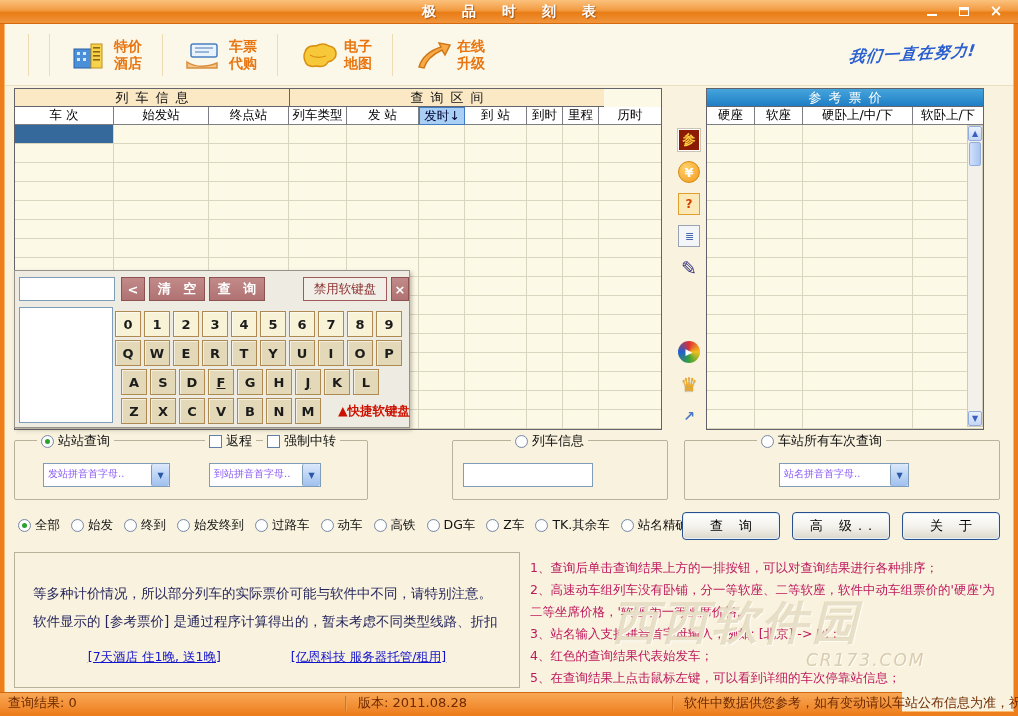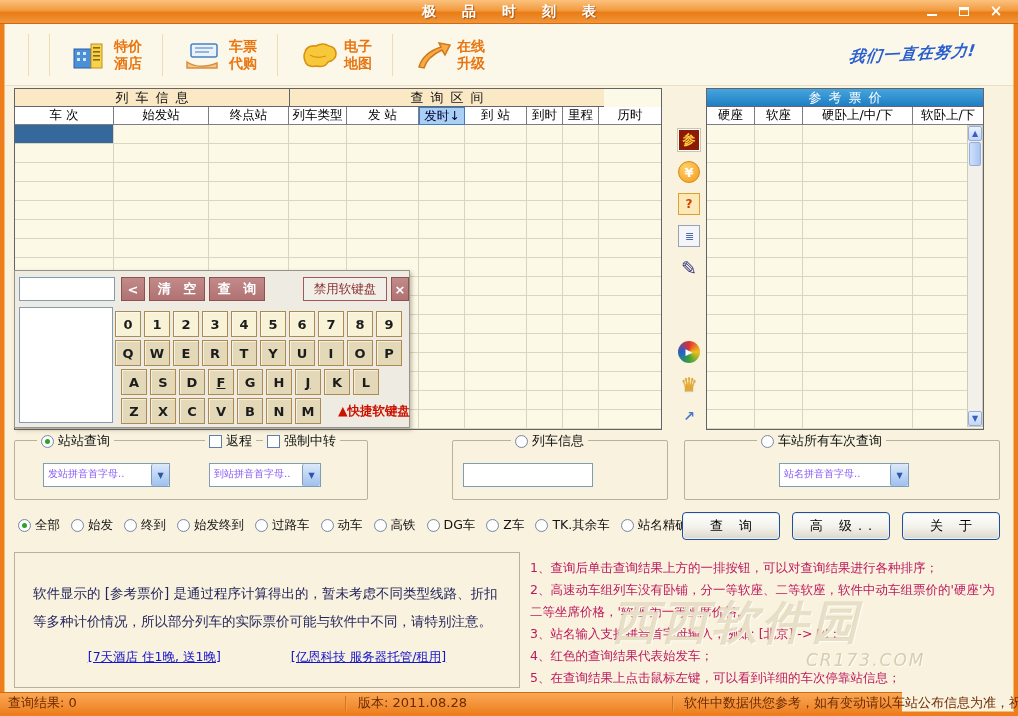--- a/index.html
+++ b/index.html
@@ -677,22 +677,22 @@
         <span class="radio"></span>
         <span>站名精确匹配</span>
       </label>
     </div>
   <div class="xpbtn" style="left:682px">查  询</div>
   <div class="xpbtn" style="left:792px">高 级..</div>
   <div class="xpbtn" style="left:902px">关  于</div>
 
   <div class="ibox">
     <div class="notice">
+      <div>等多种计价情况，所以部分列车的实际票价可能与软件中不同，请特别注意。</div>
       <div>软件显示的 [参考票价] 是通过程序计算得出的，暂未考虑不同类型线路、折扣</div>
-      <div>等多种计价情况，所以部分列车的实际票价可能与软件中不同，请特别注意。</div>
     </div>
     <div class="linkrow">
       <a>[7天酒店  住1晚, 送1晚]</a>
       <a>[亿恩科技  服务器托管/租用]</a>
     </div>
   </div>
   <div class="tips">
       <div class="tip">1、查询后单击查询结果上方的一排按钮，可以对查询结果进行各种排序；</div>
       <div class="tip">2、高速动车组列车没有卧铺，分一等软座、二等软座，软件中动车组票价的'硬座'为二等坐席价格，'软座'为一等坐席价格。</div>
       <div class="tip">3、站名输入支持拼音首字母输入，例如: [北京] -&gt; BJ；</div>

